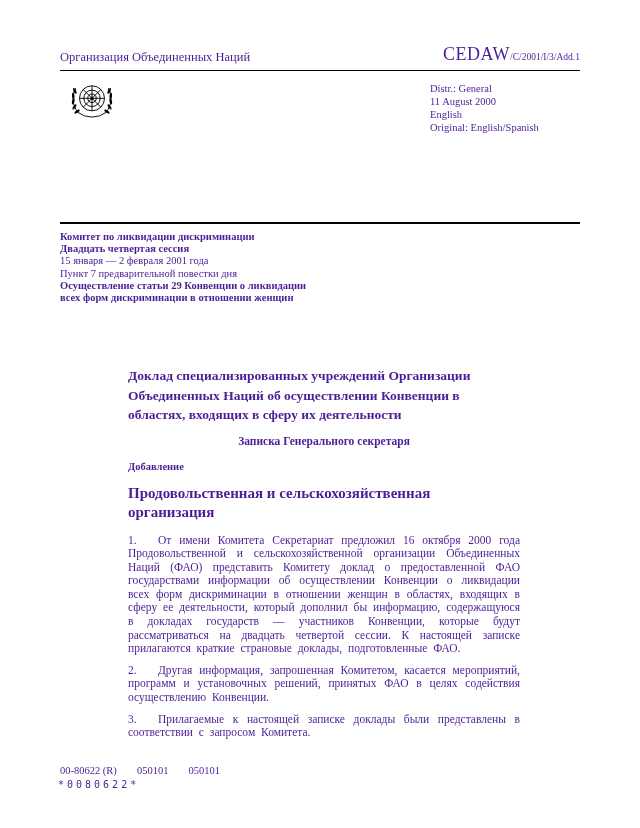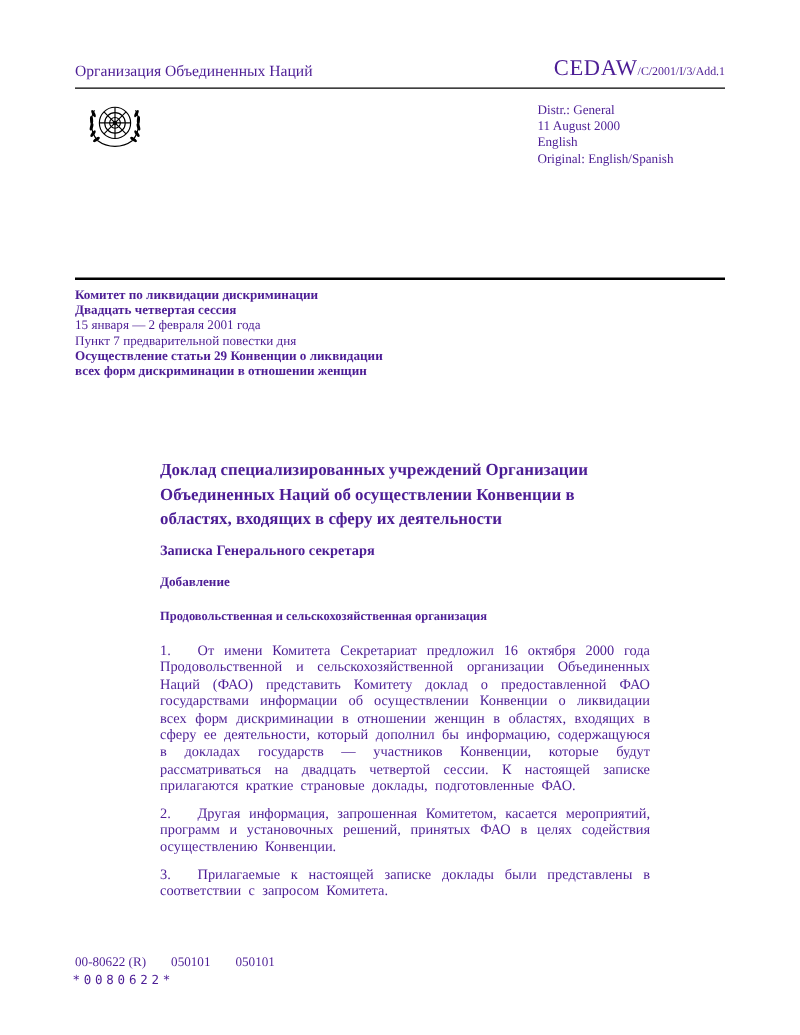--- a/index.html
+++ b/index.html
@@ -102,29 +102,30 @@
   .report-title {
     font-weight: bold;
     font-size: 13.5px;
     line-height: 19.5px;
     margin: 0 0 10px 0;
   }
   .sg-note {
     font-weight: bold;
     font-size: 11.5px;
     margin: 0 0 14px 0;
+    text-align: center;
   }
   .addendum {
     font-weight: bold;
     font-size: 10.5px;
     margin: 0 0 12px 0;
   }
   .section-title {
     font-weight: bold;
-    font-size: 10px;
+    font-size: 15px;
     line-height: 19px;
     margin: 0 0 12px 0;
     width: 330px;
   }
   .para {
     font-size: 11.5px;
     line-height: 13.6px;
     text-align: justify;
     word-spacing: 3px;
     margin: 0 0 8px 0;

